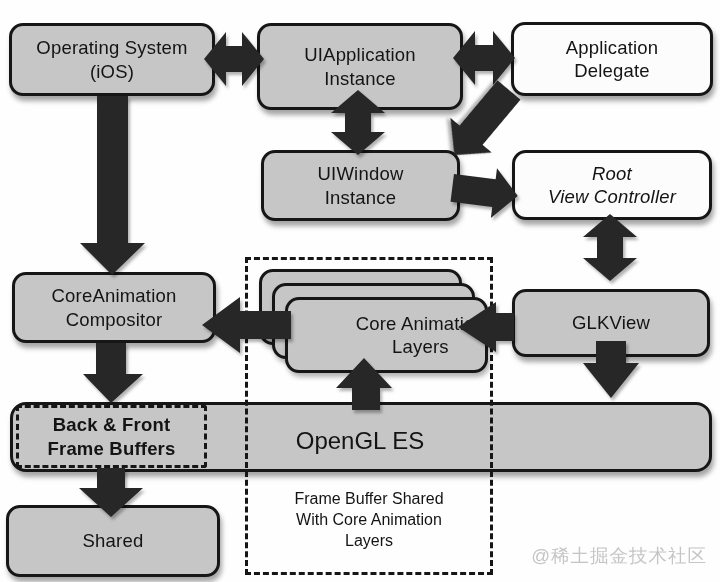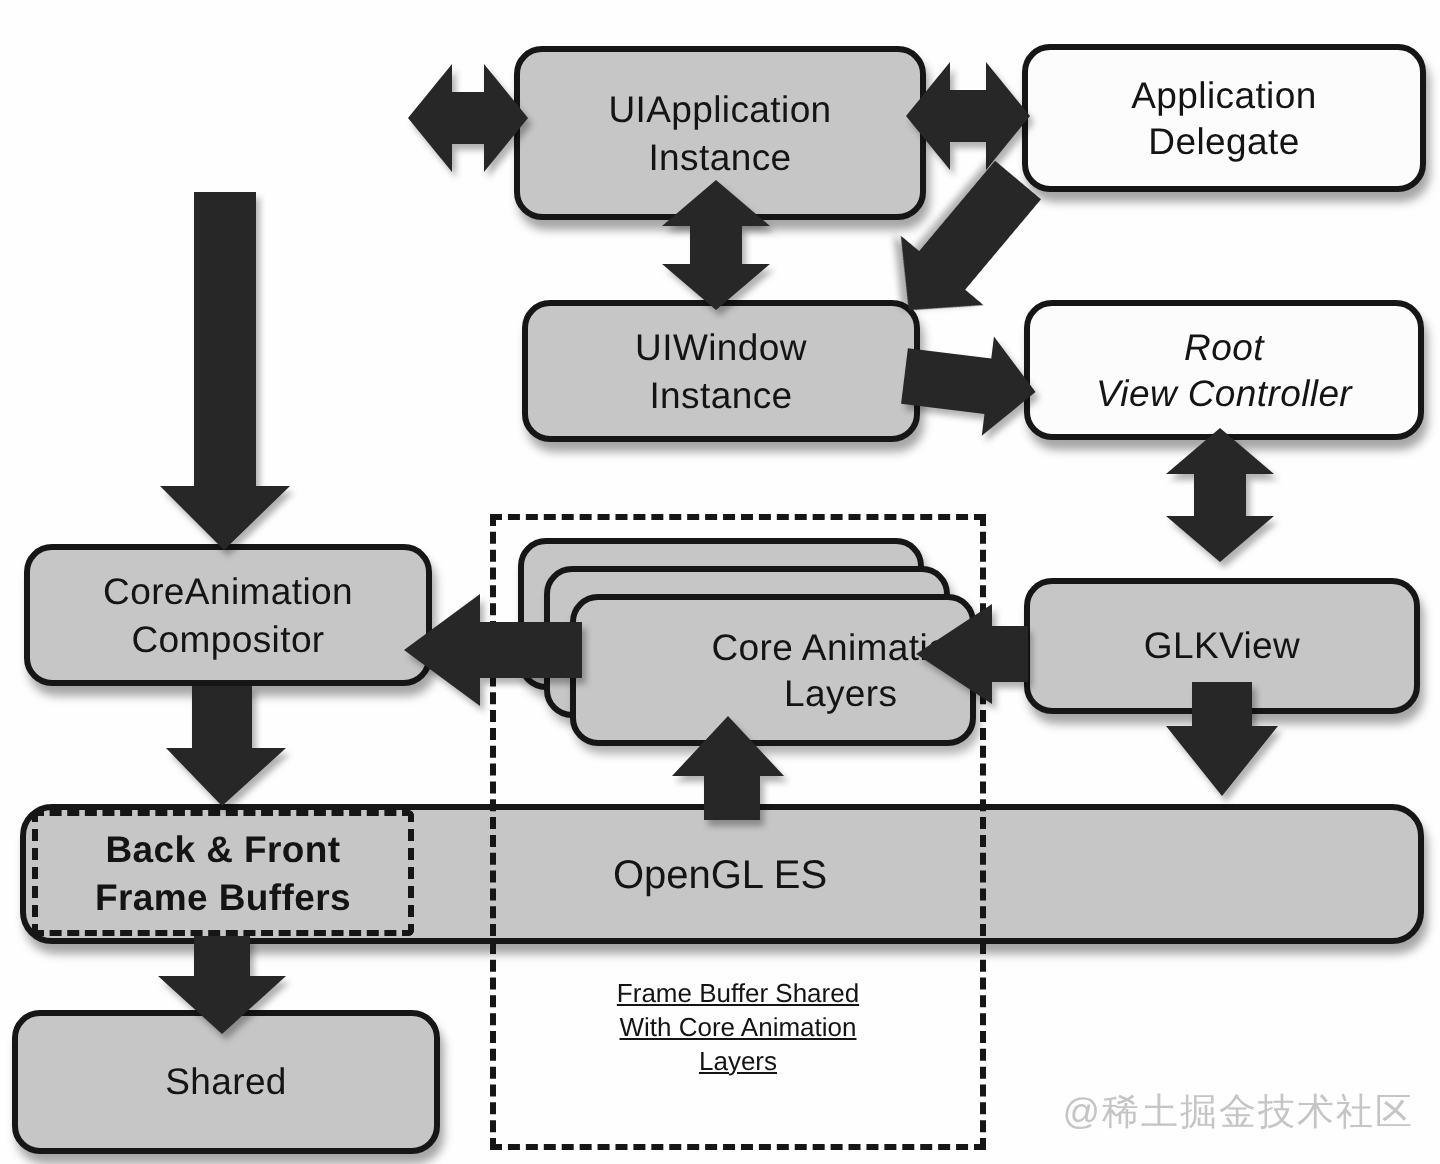--- a/index.html
+++ b/index.html
@@ -72,21 +72,21 @@
     border:3px solid var(--line);
     border-radius:16px;
     background:var(--box-gray);
     box-shadow:2px 5px 5px rgba(0,0,0,0.35);
     z-index:1;
   }
   #opengl-label{
     position:absolute;
     left:277px; top:427px; width:166px;
     text-align:center;
-    font-size:20px;
+    font-size:24px;
     color:var(--text);
     z-index:2;
   }
   
   #backfront{
     position:absolute;
     box-sizing:border-box;
     left:16px; top:405px; width:191px; height:63px;
     border:3px dashed var(--line);
     border-radius:3px;
@@ -101,26 +101,25 @@
     position:absolute;
     box-sizing:border-box;
     left:245px; top:257px; width:248px; height:318px;
     border:3px dashed var(--line);
     z-index:2;
   }
   #region-label{
     position:absolute;
     left:247px; top:489px; width:244px;
     text-align:center;
-    font-size:13px;
+    font-size:16px;
     line-height:1.3;
     color:var(--text);
     white-space:pre-line;
     z-index:3;
-    text-decoration:underline;
   }
   
   #arrows{
     position:absolute;left:0;top:0;width:720px;height:582px;
     z-index:5;
     pointer-events:none;
   }
   #arrows polygon, #arrows rect{
     fill:var(--arrow);
   }
@@ -153,20 +152,24 @@
 Frame Buffers</span>
   </div>
 
   <div class="layer" id="layer-back"></div>
   <div class="layer" id="layer-mid"></div>
   <div class="layer" id="layer-front">
     <span class="lbl">Core Animation
 Layers</span>
   </div>
 
+  <div class="node" id="node-os">
+    <span class="lbl">Operating System
+(iOS)</span>
+  </div>
   <div class="node" id="node-uiapp">
     <span class="lbl">UIApplication
 Instance</span>
   </div>
   <div class="node white" id="node-appdel">
     <span class="lbl">Application
 Delegate</span>
   </div>
   <div class="node" id="node-uiwindow">
     <span class="lbl">UIWindow

